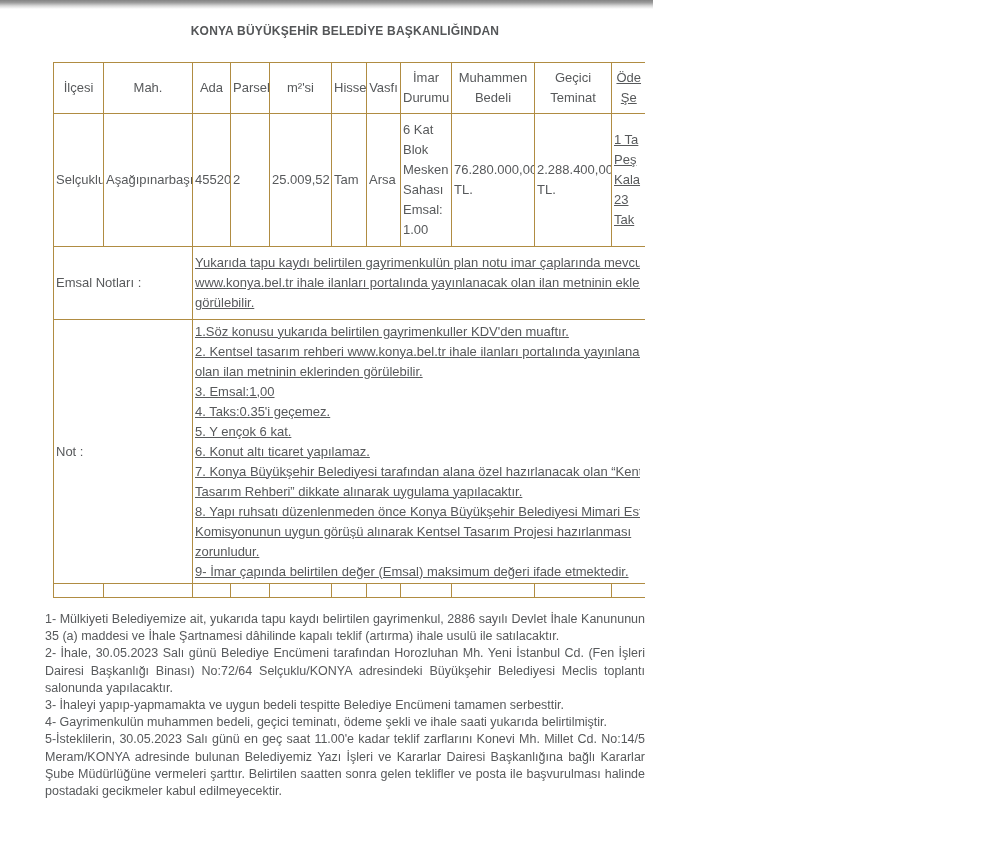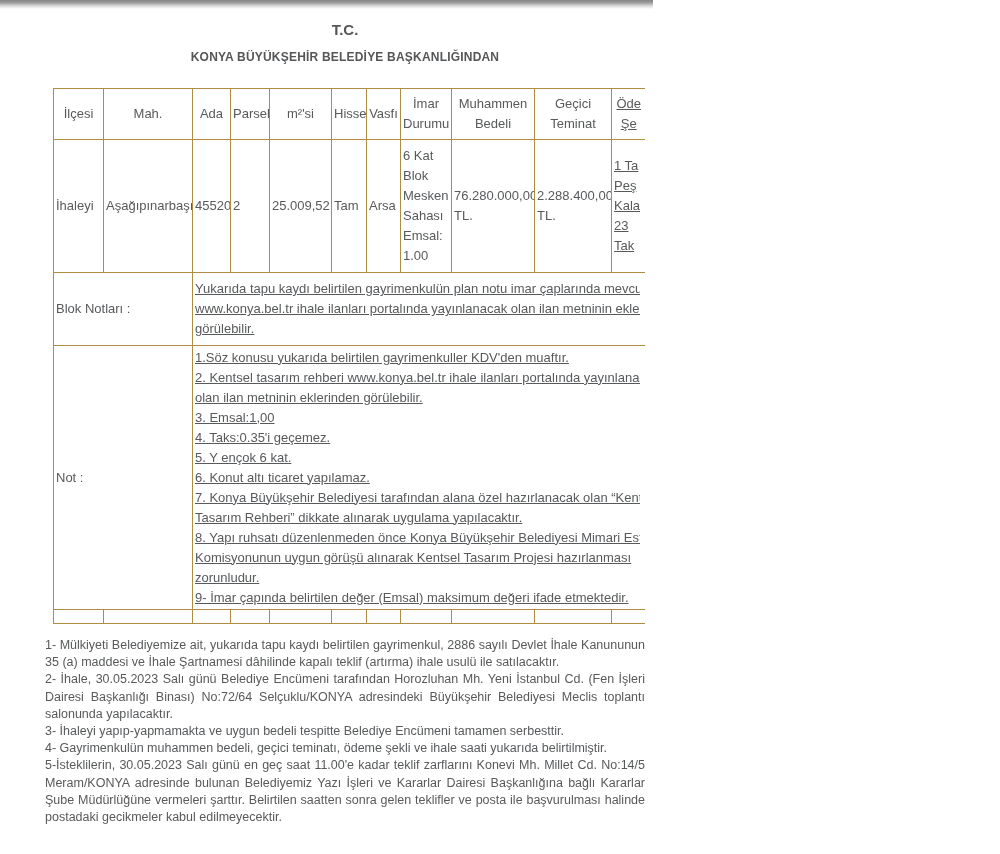--- a/index.html
+++ b/index.html
@@ -59,21 +59,20 @@
   .legal p{margin:0;}
 </style>
 </head>
 <body>
 
 <div class="top-shadow"></div>
 
 <div class="doc">
 
   <div class="titles">
-    <div class="t1">T.C.</div>
     <div class="t2">KONYA BÜYÜKŞEHİR BELEDİYE BAŞKANLIĞINDAN</div>
   </div>
 
   <table class="listing">
     <colgroup>
       <col style="width:50px">
         <col style="width:89px">
         <col style="width:38px">
       <col style="width:39px">
         <col style="width:62px">
@@ -93,21 +92,21 @@
         <th>m²'si</th>
         <th>Hisse</th>
         <th>Vasfı</th>
         <th>İmar Durumu</th>
         <th>Muhammen Bedeli</th>
         <th>Geçici Teminat</th>
         <th class="clip">Öde
 Şe</th>
       </tr>
       <tr class="datarow">
-        <td>İhaleyi</td>
+        <td>Selçuklu</td>
         <td>Aşağıpınarbaşı</td>
         <td>45520</td>
         <td>2</td>
         <td>25.009,52</td>
         <td>Tam</td>
         <td>Arsa</td>
         <td class="multi">6 Kat
 Blok
 Mesken
 Sahası
@@ -117,21 +116,21 @@
 TL.</td>
         <td class="multi">2.288.400,00
 TL.</td>
         <td class="multi">1 Ta
 Peş
 Kala
 23
 Tak</td>
       </tr>
       <tr class="planrow">
-        <td class="labelcell" colspan="2">Blok Notları :</td>
+        <td class="labelcell" colspan="2">Emsal Notları :</td>
         <td colspan="9">
           <div class="cliplines">Yukarıda tapu kaydı belirtilen gayrimenkulün plan notu imar çaplarında mevcut
 www.konya.bel.tr ihale ilanları portalında yayınlanacak olan ilan metninin ekler
 görülebilir.</div>
         </td>
       </tr>
       <tr class="notrow">
         <td class="labelcell" colspan="2">Not :</td>
         <td colspan="9">
           <div class="cliplines">1.Söz konusu yukarıda belirtilen gayrimenkuller KDV'den muaftır.

